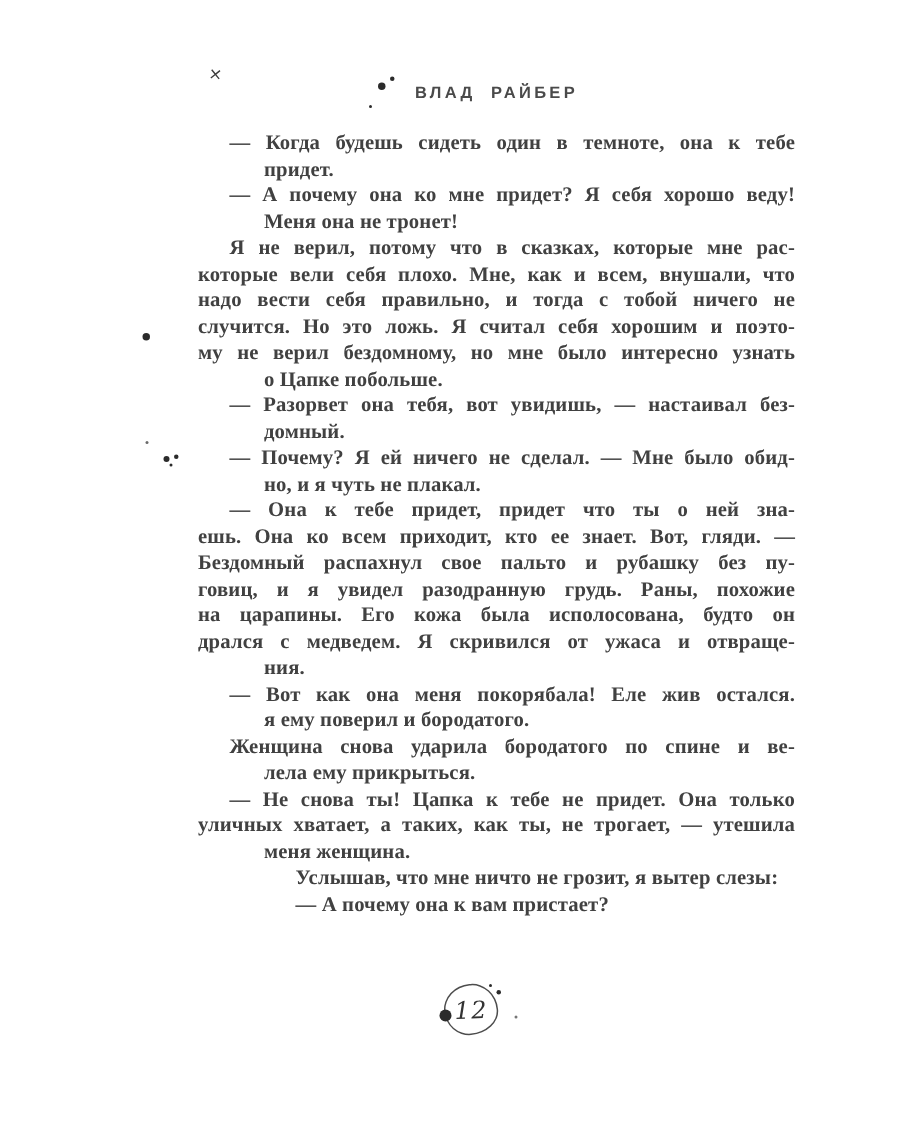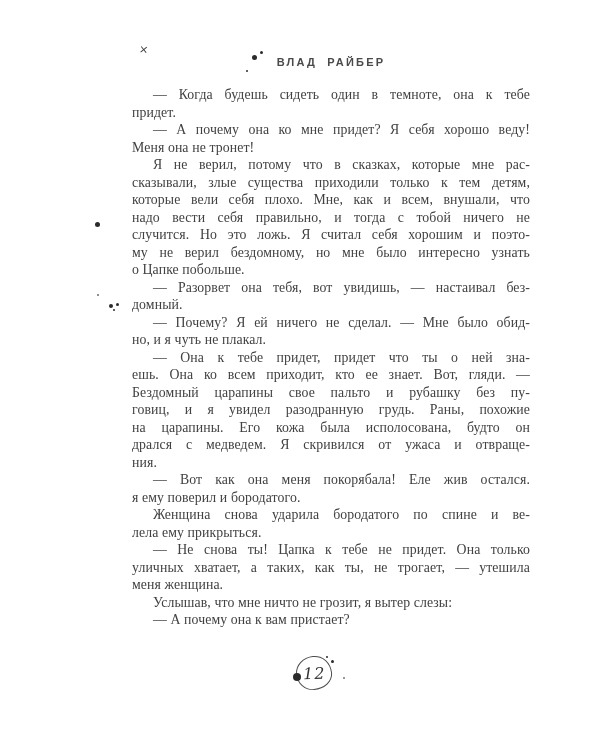--- a/index.html
+++ b/index.html
@@ -56,23 +56,24 @@
     position:absolute;left:132px;top:86px;width:398px;
     font-size:13.8px;line-height:17.5px;
     color:var(--ink);
     letter-spacing:0.1px;
   }
   .line{
     height:17.5px;
     text-align:justify;
     text-align-last:justify;
     white-space:normal;
+    font-weight:bold;
   }
   .line.first{text-indent:21px;}
-  .line.last{text-align:left;text-align-last:left;}
+  .line.last{text-align:left;text-align-last:left;margin-left:44px;}
   
   .pageno{
     position:absolute;left:296px;top:656px;
     width:36px;height:34px;
     border:1.4px solid #4d4d4d;
     border-radius:52% 48% 55% 47% / 50% 55% 46% 52%;
     transform:rotate(-5deg);
     display:flex;align-items:center;justify-content:center;
     box-sizing:border-box;
   }
@@ -98,33 +99,32 @@
   <span class="speck sp-h1"></span>
   <span class="speck sp-h2"></span>
   <span class="speck sp-h3"></span>
 
   <div class="body-text">
       <div class="line first">— Когда будешь сидеть один в темноте, она к тебе</div>
       <div class="line last">придет.</div>
       <div class="line first">— А почему она ко мне придет? Я себя хорошо веду!</div>
       <div class="line last">Меня она не тронет!</div>
       <div class="line first">Я не верил, потому что в сказках, которые мне рас-</div>
-      <div class="line">сказывали, злые существа приходили только к тем детям,</div>
       <div class="line">которые вели себя плохо. Мне, как и всем, внушали, что</div>
       <div class="line">надо вести себя правильно, и тогда с тобой ничего не</div>
       <div class="line">случится. Но это ложь. Я считал себя хорошим и поэто-</div>
       <div class="line">му не верил бездомному, но мне было интересно узнать</div>
       <div class="line last">о Цапке побольше.</div>
       <div class="line first">— Разорвет она тебя, вот увидишь, — настаивал без-</div>
       <div class="line last">домный.</div>
       <div class="line first">— Почему? Я ей ничего не сделал. — Мне было обид-</div>
       <div class="line last">но, и я чуть не плакал.</div>
       <div class="line first">— Она к тебе придет, придет что ты о ней зна-</div>
       <div class="line">ешь. Она ко всем приходит, кто ее знает. Вот, гляди. —</div>
-      <div class="line">Бездомный царапины свое пальто и рубашку без пу-</div>
+      <div class="line">Бездомный распахнул свое пальто и рубашку без пу-</div>
       <div class="line">говиц, и я увидел разодранную грудь. Раны, похожие</div>
       <div class="line">на царапины. Его кожа была исполосована, будто он</div>
       <div class="line">дрался с медведем. Я скривился от ужаса и отвраще-</div>
       <div class="line last">ния.</div>
       <div class="line first">— Вот как она меня покорябала! Еле жив остался.</div>
       <div class="line last">я ему поверил и бородатого.</div>
       <div class="line first">Женщина снова ударила бородатого по спине и ве-</div>
       <div class="line last">лела ему прикрыться.</div>
       <div class="line first">— Не снова ты! Цапка к тебе не придет. Она только</div>
       <div class="line">уличных хватает, а таких, как ты, не трогает, — утешила</div>

